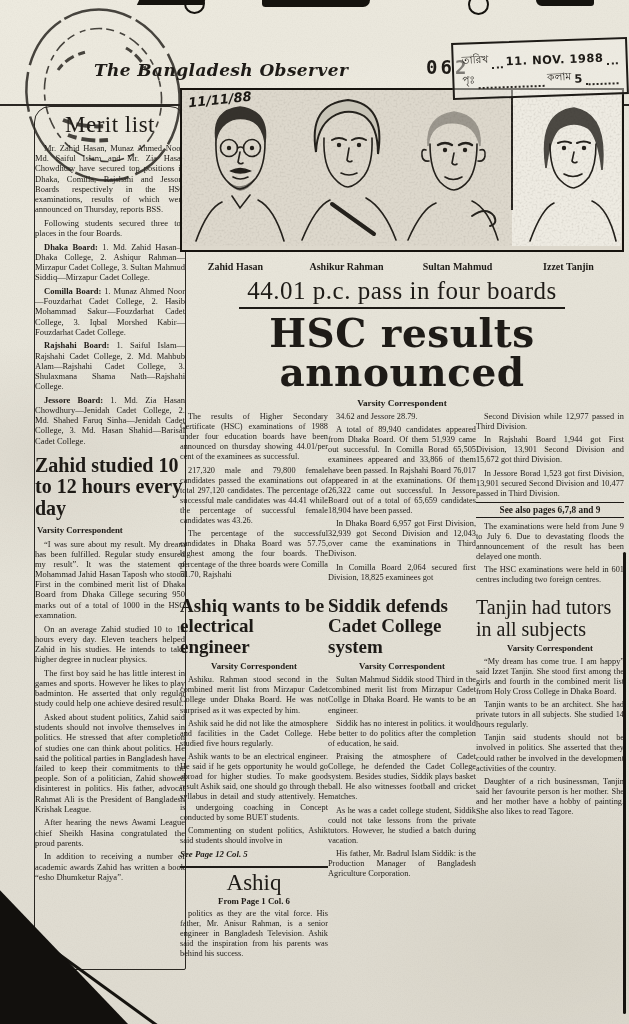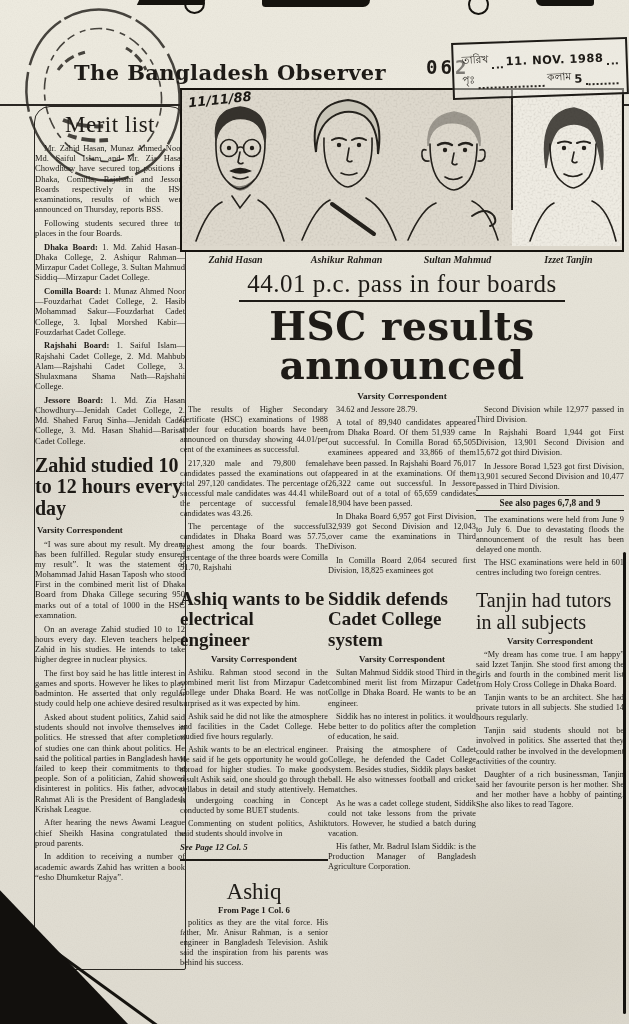--- a/index.html
+++ b/index.html
@@ -15,21 +15,21 @@
   
   .torn{position:absolute;background:#15130f;}
   .t1{left:138px;top:0;width:66px;height:5px;transform:skewX(-25deg);}
   .t2{left:262px;top:0;width:108px;height:7px;border-radius:0 0 8px 4px;}
   .t3{left:536px;top:0;width:58px;height:6px;border-radius:0 0 4px 8px;}
   .ring{position:absolute;border:2.5px solid #15130f;border-radius:50%;width:17px;height:17px;background:transparent;}
   .r1{left:184px;top:-7px;} .r2{left:468px;top:-6px;} .r3{left:525px;top:140px;width:12px;height:14px;border-width:2px;}
 
   
   .masthead{position:absolute;left:0;top:38px;width:629px;height:66px;border-bottom:2px solid #2a2722;}
-  .paper-title{position:absolute;left:74px;top:22px;font-family:"DejaVu Serif",serif;font-weight:bold;font-size:21px;letter-spacing:.4px;z-index:3;}
+  .paper-title{position:absolute;left:94px;top:22px;font-family:"DejaVu Serif",serif;font-style:italic;font-weight:bold;font-size:17px;letter-spacing:.4px;z-index:3;}
   .serial{position:absolute;left:426px;top:18px;font-family:"DejaVu Sans Mono",monospace;font-weight:bold;font-size:19px;letter-spacing:3px;}
   .date-stamp{position:absolute;left:452px;top:2px;width:156px;border:2.5px solid #1e1b17;transform:rotate(-2deg);padding:5px 8px;font-size:10.5px;background:rgba(242,240,232,.45);z-index:3;}
   .stamp-row{display:flex;align-items:flex-end;gap:3px;margin:3px 0;white-space:nowrap;}
   .dots{border-bottom:2px dotted #2a2722;height:9px;flex:1;min-width:8px;}
   .stamp-date{font-family:"DejaVu Sans",sans-serif;font-weight:bold;font-size:11.5px;letter-spacing:.5px;}
   .stamp-num{font-family:"DejaVu Sans",sans-serif;font-weight:bold;font-size:11.5px;}
   .round-stamp{position:absolute;left:18px;top:-38px;z-index:2;opacity:.85;}
 
   
   .left-col{position:absolute;left:34px;top:106px;width:152px;height:864px;border:1.5px solid #2a2722;border-radius:16px 16px 2px 2px;padding:5px 0;box-sizing:border-box;overflow:hidden;}
@@ -37,35 +37,35 @@
   .merit-title{text-align:center;font-weight:400;font-size:23px;margin:0 0 5px;letter-spacing:.5px;}
   .zahid-title{font-size:20px;font-weight:700;line-height:1.08;margin:9px 0 5px;}
   .byline{font-weight:700;font-size:8.8px;margin:2px 0 4px;}
   .byline.left{text-align:left;padding-left:2px;}
   .byline.center{text-align:center;}
 
   
   .main{position:absolute;left:180px;top:88px;width:444px;height:934px;overflow:hidden;}
   .photo-box{position:relative;height:160px;border:2.5px solid #17140f;background:#ddd8cc;overflow:hidden;}
   .handnote{position:absolute;left:6px;top:2px;font-family:"DejaVu Sans",sans-serif;font-style:italic;font-size:13px;transform:rotate(-6deg);color:#1b1814;font-weight:bold;}
-  .captions{display:flex;margin-top:2px;font-style:italic;}
+  .captions{display:flex;margin-top:9px;}
   .captions div{flex:1;text-align:center;font-weight:700;font-size:10px;}
   .kicker-wrap{text-align:center;margin-top:5px;}
   .kicker{display:inline-block;font-size:25px;border-bottom:2.5px solid #1e1b17;padding:0 8px 2px;letter-spacing:.5px;}
   .headline{font-family:"DejaVu Serif",serif;font-size:39px;font-weight:700;text-align:center;letter-spacing:.5px;line-height:1;margin:5px 0 0;}
   .main-byline{text-align:center;font-weight:700;font-size:9.2px;margin:6px 0 4px;}
   .story-cols,.articles{display:flex;}
   .scol{flex:1;min-width:0;}
   .main p{font-size:8.3px;line-height:1.22;text-align:justify;margin:0 0 3px;text-indent:8px;}
   .see-also{font-weight:700;text-align:center;border-top:1.5px solid #1e1b17;border-bottom:1.5px solid #1e1b17;padding:2px 0;margin:3px 0 4px;font-size:9.3px;}
   .articles{margin-top:7px;}
   .art-title{font-size:19px;font-weight:700;line-height:1.1;margin:0 0 3px;}
   .art-title.light{font-weight:400;font-size:20px;}
   .jump{font-weight:700;text-align:left;font-size:8.8px;margin-top:2px;font-style:italic;}
-  .cont-box{margin-top:7px;border-top:2px solid #1e1b17;padding-top:18px;}
+  .cont-box{margin-top:7px;border-top:2px solid #1e1b17;padding-top:2px;}
   .cont-title{text-align:center;font-weight:400;font-size:23px;margin:0;}
   .cont-from{text-align:center;font-weight:700;font-size:8.8px;margin:0 0 3px;}
 
   
   .edge-bar{position:absolute;right:3px;top:552px;width:3.5px;height:462px;background:#15130f;border-radius:2px;}
   .corner-fold{position:absolute;left:0;bottom:0;width:128px;height:152px;background:#12100d;clip-path:polygon(0 12%,100% 100%,0 100%);}
   .fold-line{position:absolute;left:-8px;bottom:118px;width:225px;height:2.5px;background:#15130f;transform:rotate(36deg);transform-origin:left center;}
   b{font-weight:700;}
 </style>
 </head>

